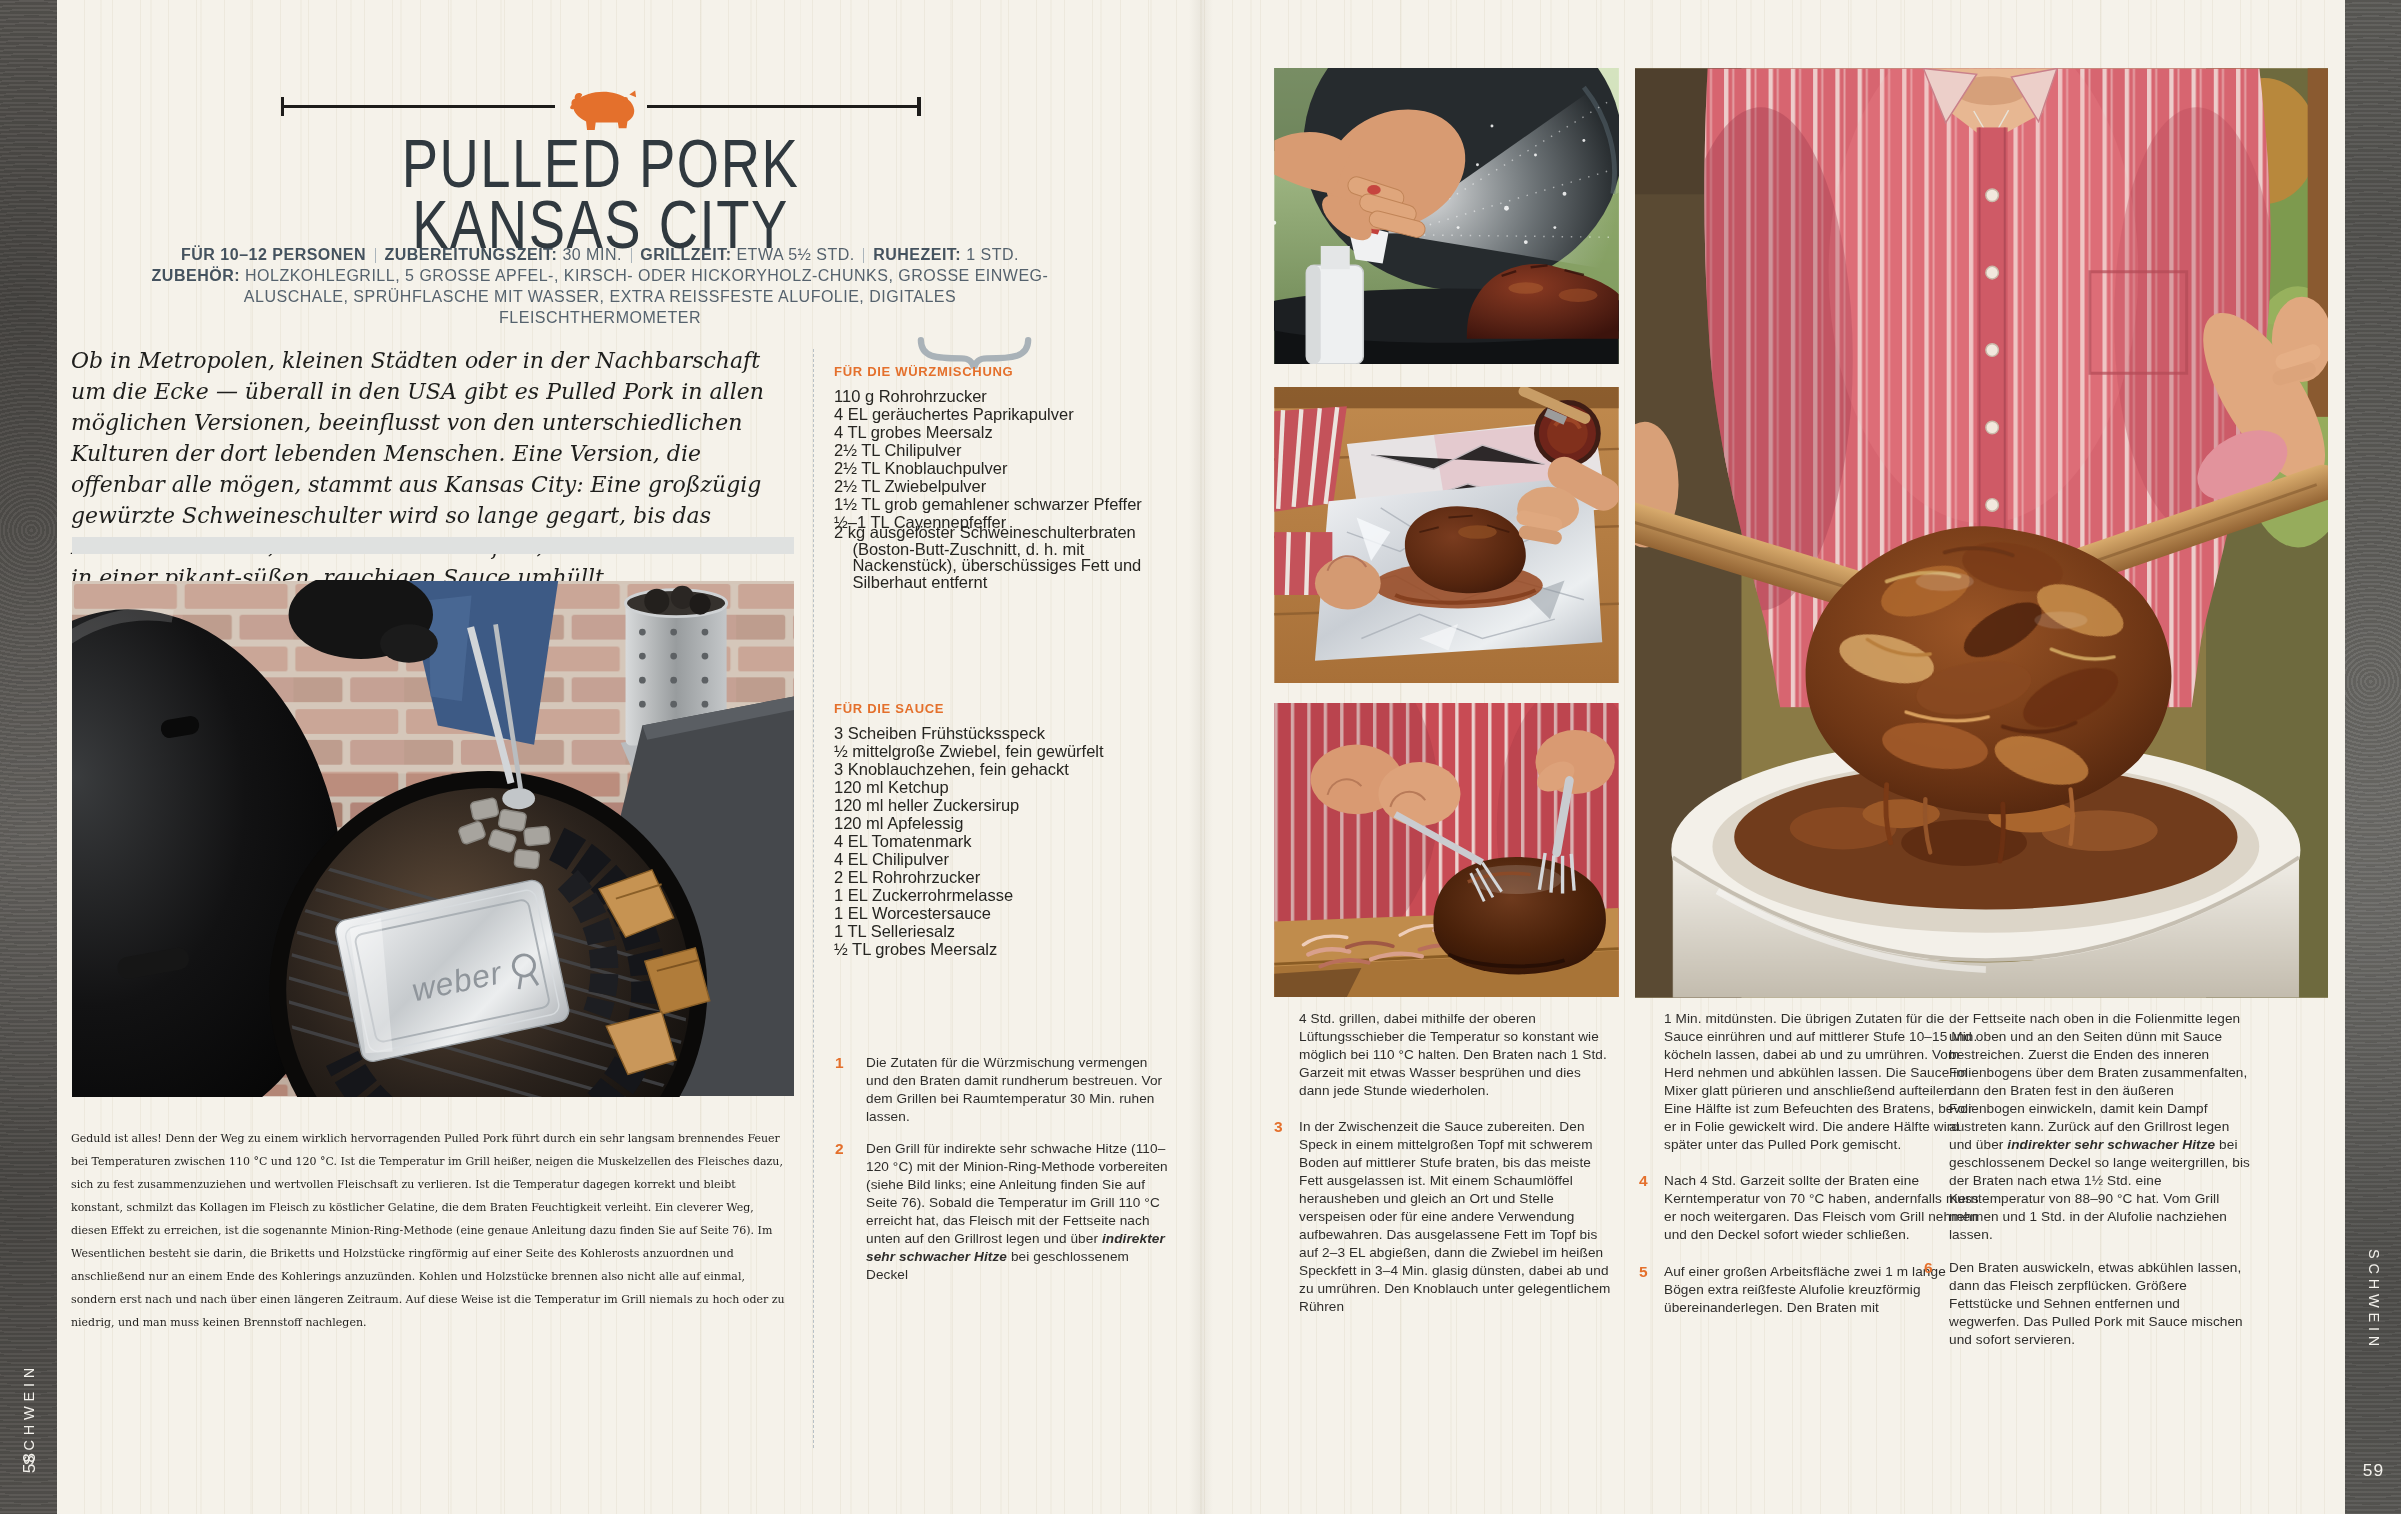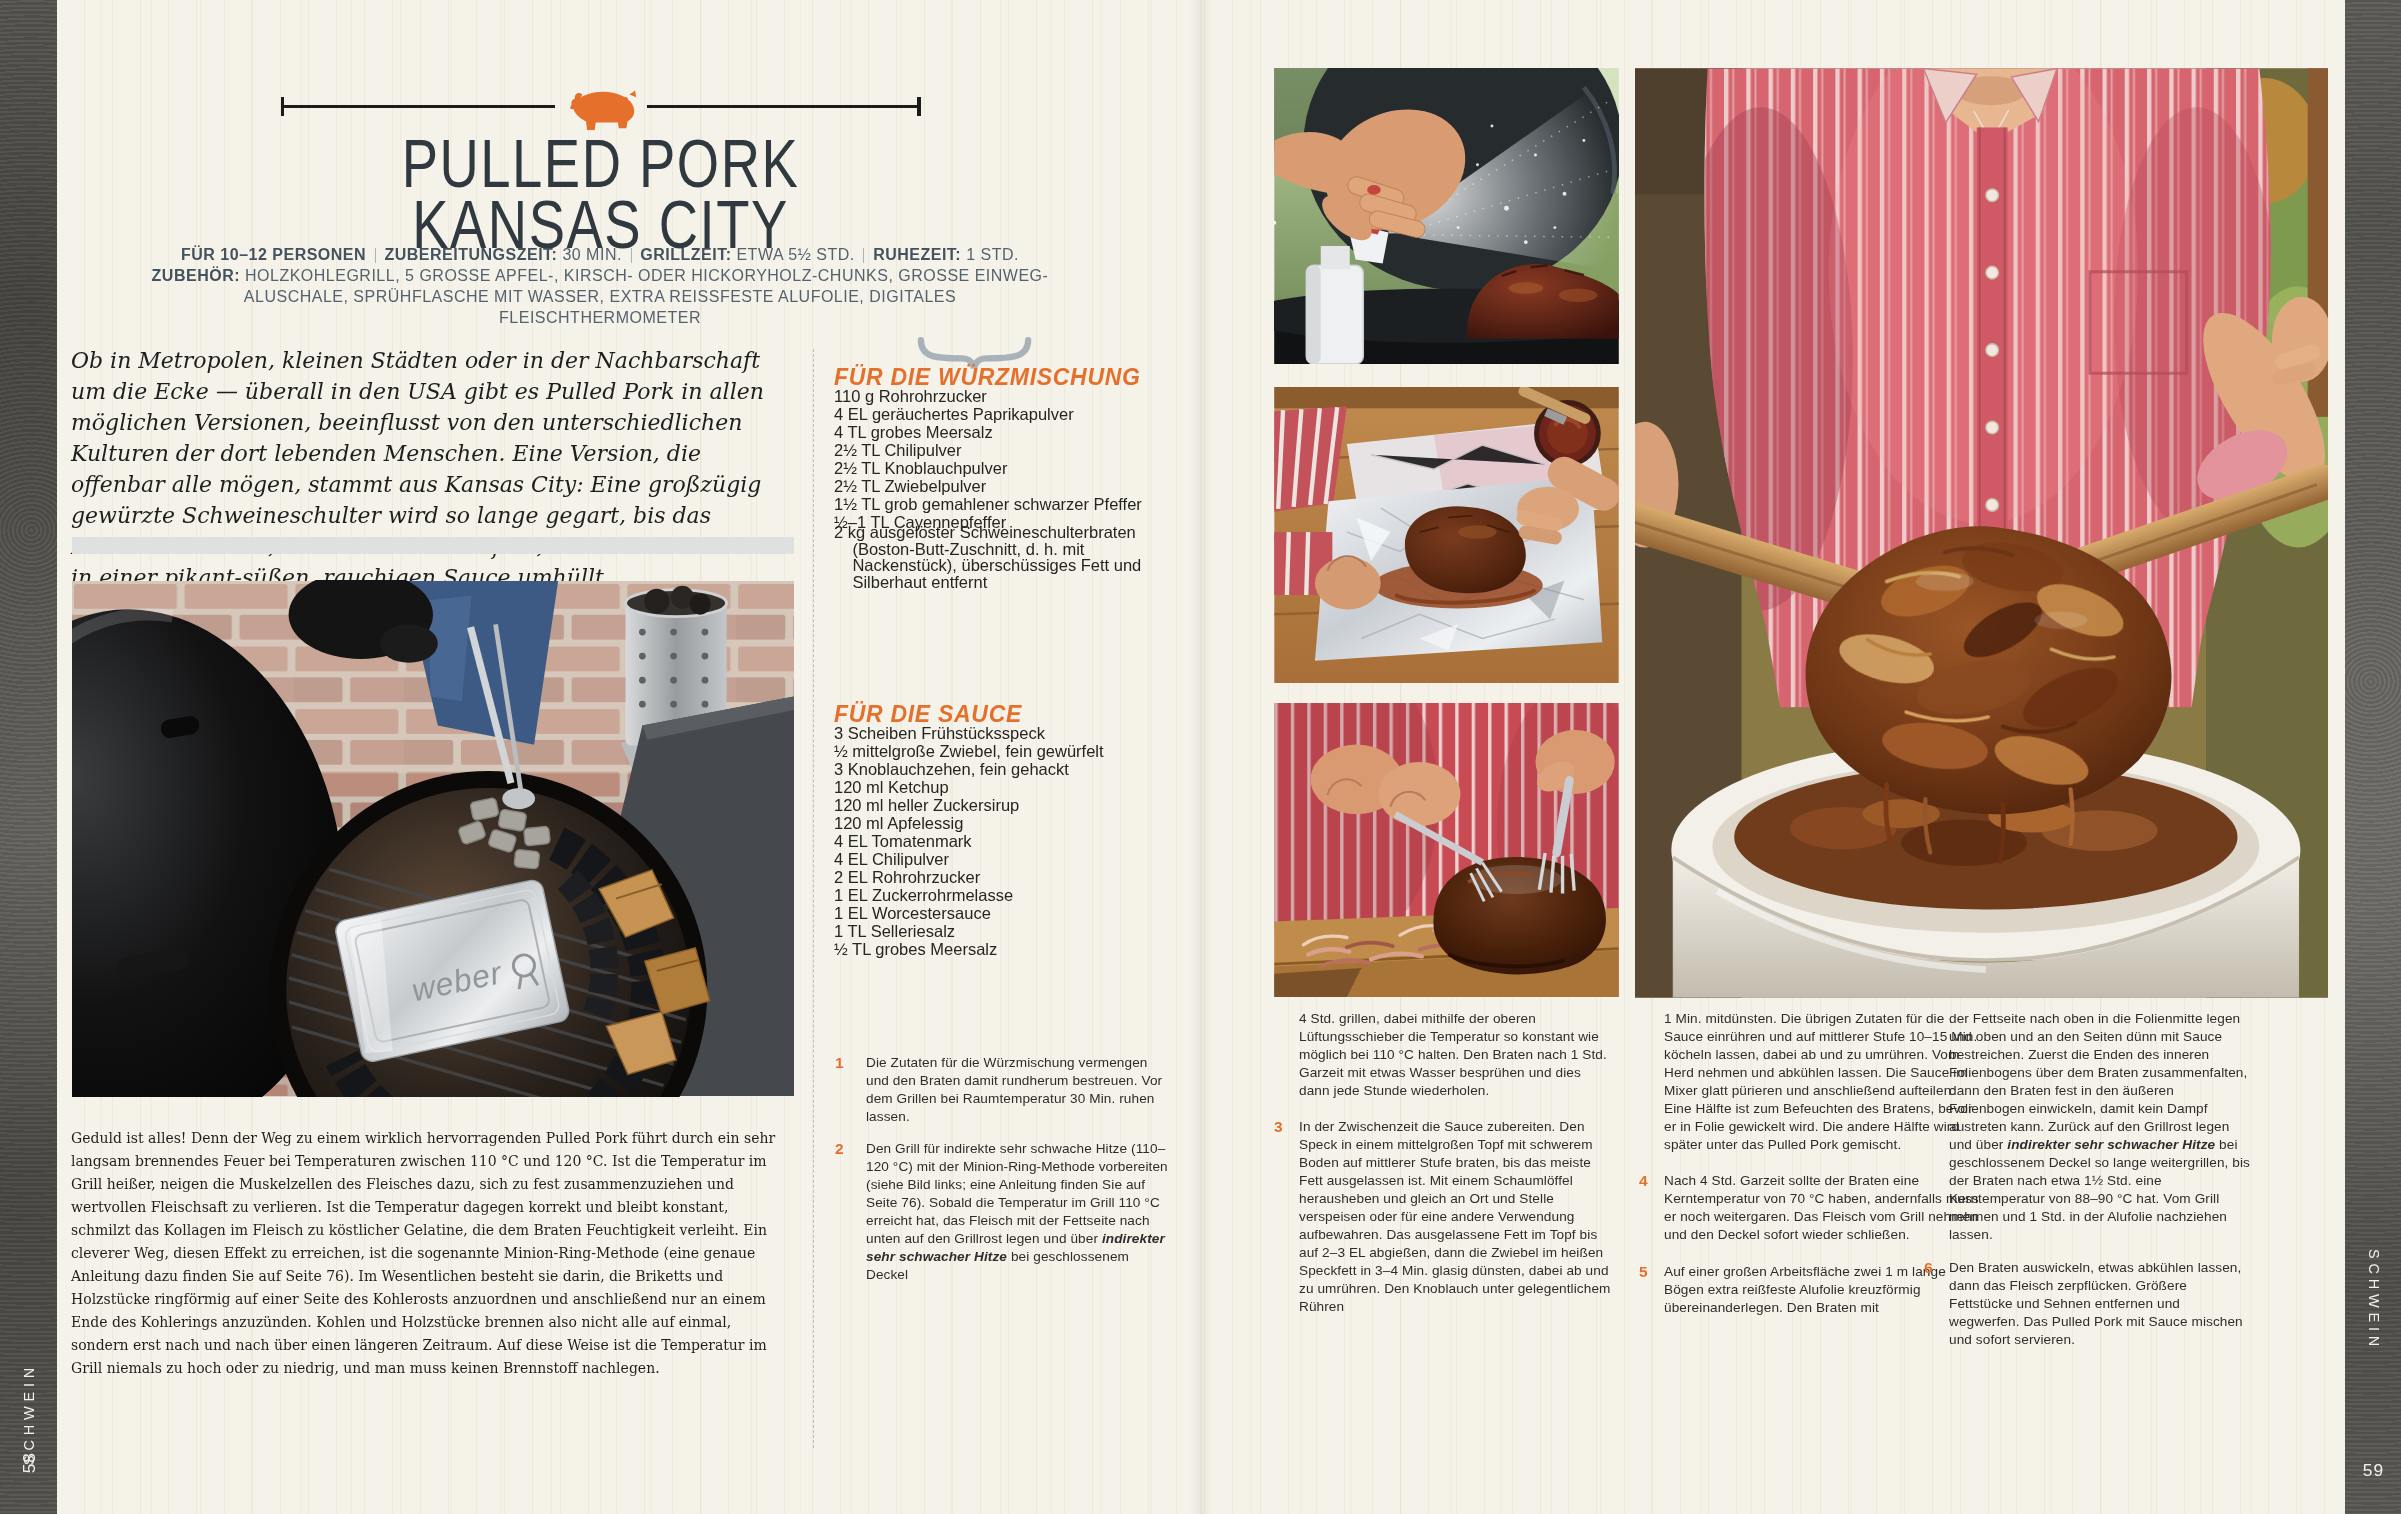--- a/index.html
+++ b/index.html
@@ -49,27 +49,27 @@
   .title-line{font-size:68px;line-height:61px;letter-spacing:1.9px;font-weight:400;transform:scaleX(.8);transform-origin:50% 50%;}
   
   .meta{left:116px;top:244px;width:968px;text-align:center;color:#55626d;font-size:16px;letter-spacing:0.5px;line-height:21px;}
   .meta b{color:#44525e;font-weight:700;}
   .msep{display:inline-block;width:0;height:14.5px;border-left:1.5px solid #aab4bb;margin:0 8.7px;vertical-align:-2.9px;}
   
   .intro{left:71px;top:345px;width:717px;font-family:"DejaVu Serif",serif;font-style:italic;
          font-size:22px;line-height:31px;color:#1e1e1c;}
   .graybar{left:72px;top:537px;width:722px;height:17.4px;background:#dfe1e0;}
   .bodyleft{left:71px;top:1127px;width:719px;font-family:"DejaVu Serif",serif;
-         font-size:14px;line-height:23px;color:#201f1d;}
+         font-size:11px;line-height:23px;color:#201f1d;}
   
   .dashline{left:813px;top:349px;height:1099px;width:0;border-left:1.5px dashed #b8c0c6;}
   .brace{left:917px;top:336px;}
   
   .ingcol{left:834px;width:357px;color:#262521;}
-  .inghead{font-size:23px;font-weight:700;color:#e4702c;letter-spacing:0.7px;font-style:italic;}
+  .inghead{font-size:13px;font-weight:700;color:#e4702c;letter-spacing:0.7px;}
   .inglist{font-size:16.5px;line-height:18px;white-space:pre-line;font-weight:400;color:#262521;}
   .ingnote{font-size:16.5px;line-height:16.5px;color:#262521;padding-left:18.4px;text-indent:-18.4px;width:334px;}
   
   .stepnum{color:#e4702c;font-weight:700;font-size:15.5px;}
   .mstep{position:relative;padding-left:32px;font-size:13.6px;line-height:18px;color:#2e2d2b;letter-spacing:0.1px;}
   .mstep .stepnum{position:absolute;left:1px;top:0;}
   .rcol{position:absolute;top:1010px;font-size:13.6px;line-height:18px;color:#2e2d2b;letter-spacing:0.1px;}
   .rstep{position:relative;}
   .rstep .stepnum{position:absolute;left:-25px;top:0;}
   .boldit{font-weight:700;font-style:italic;}

